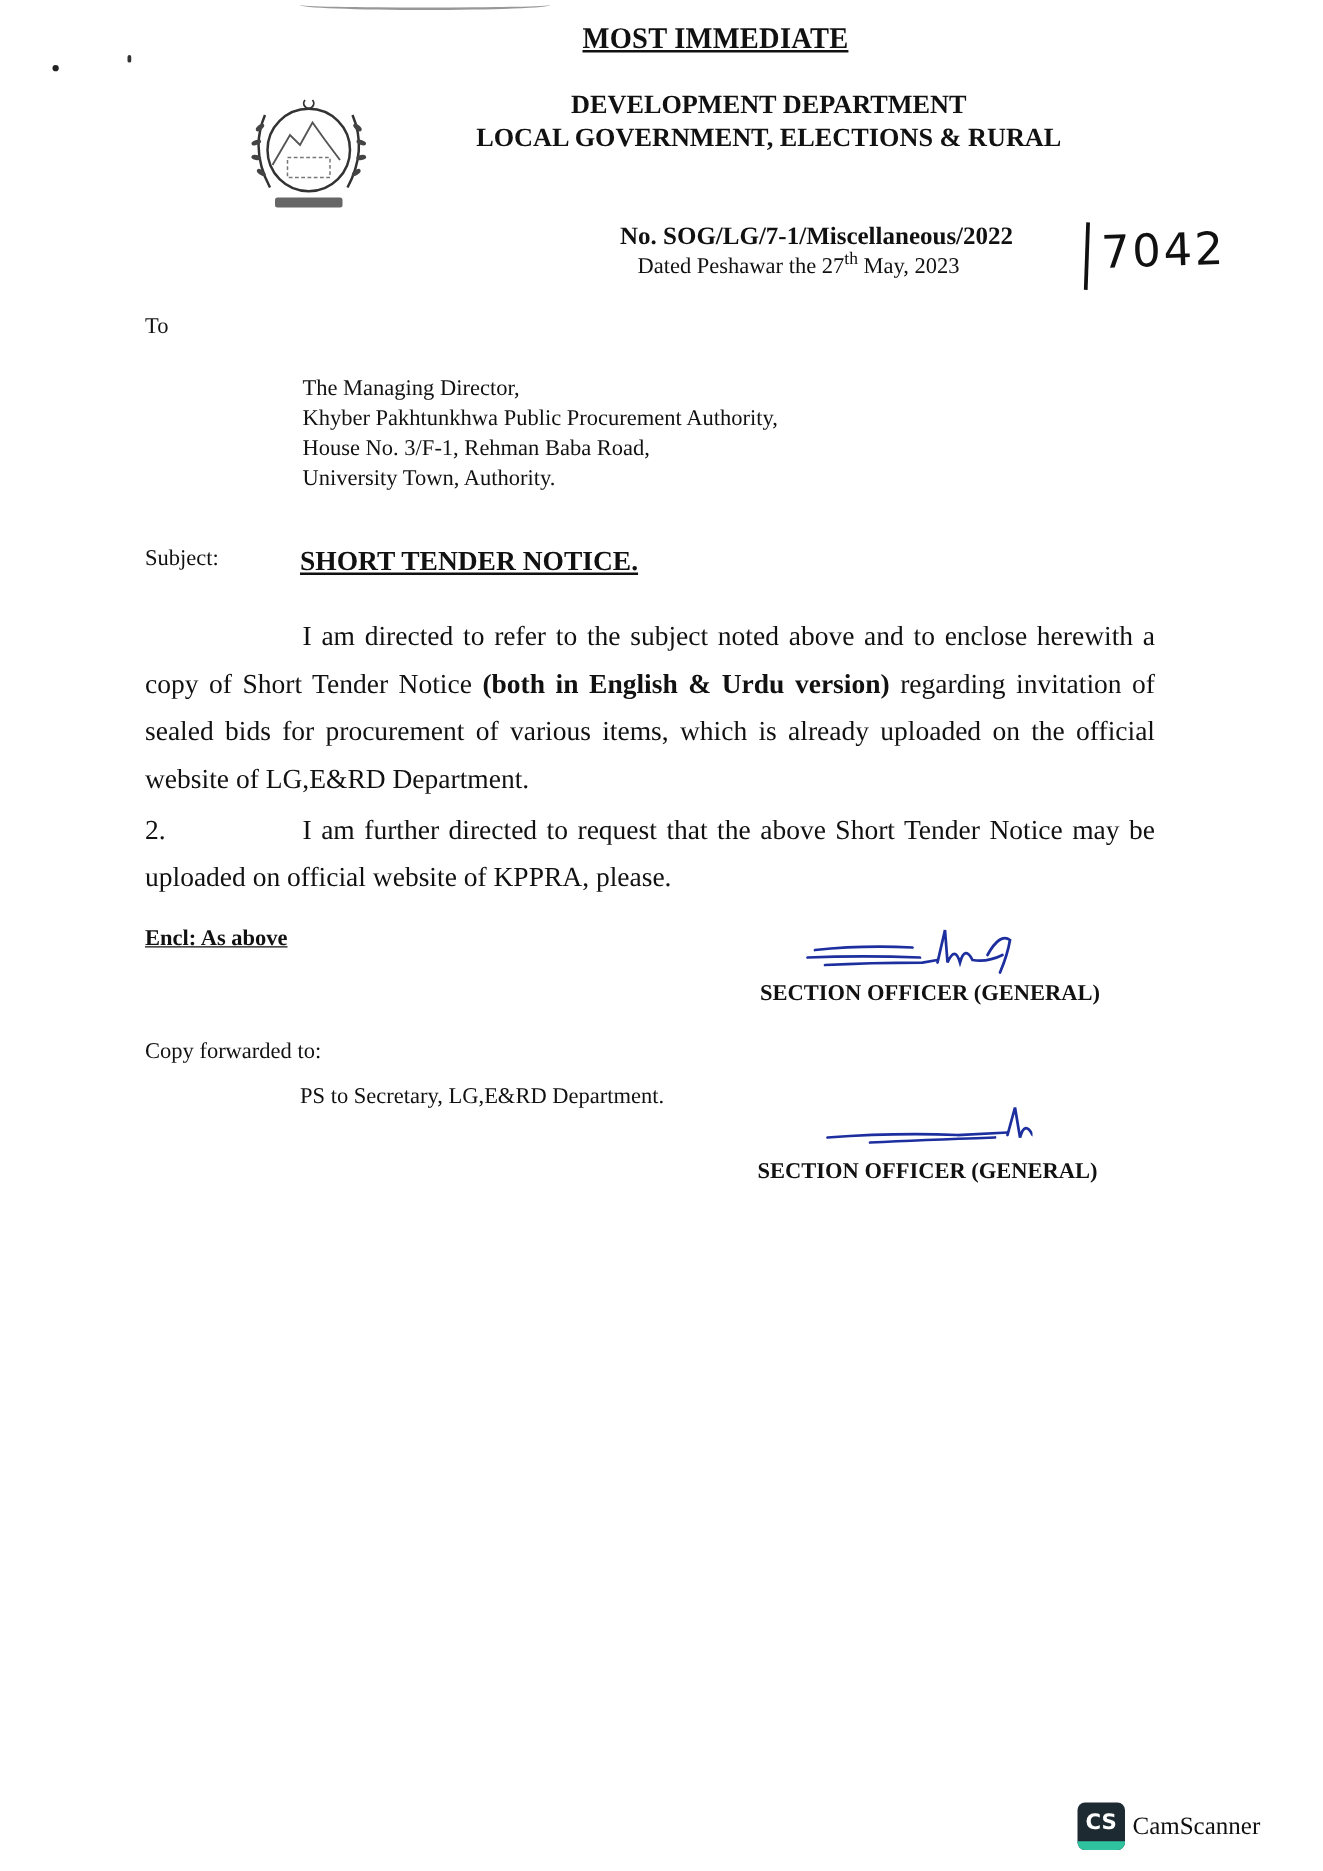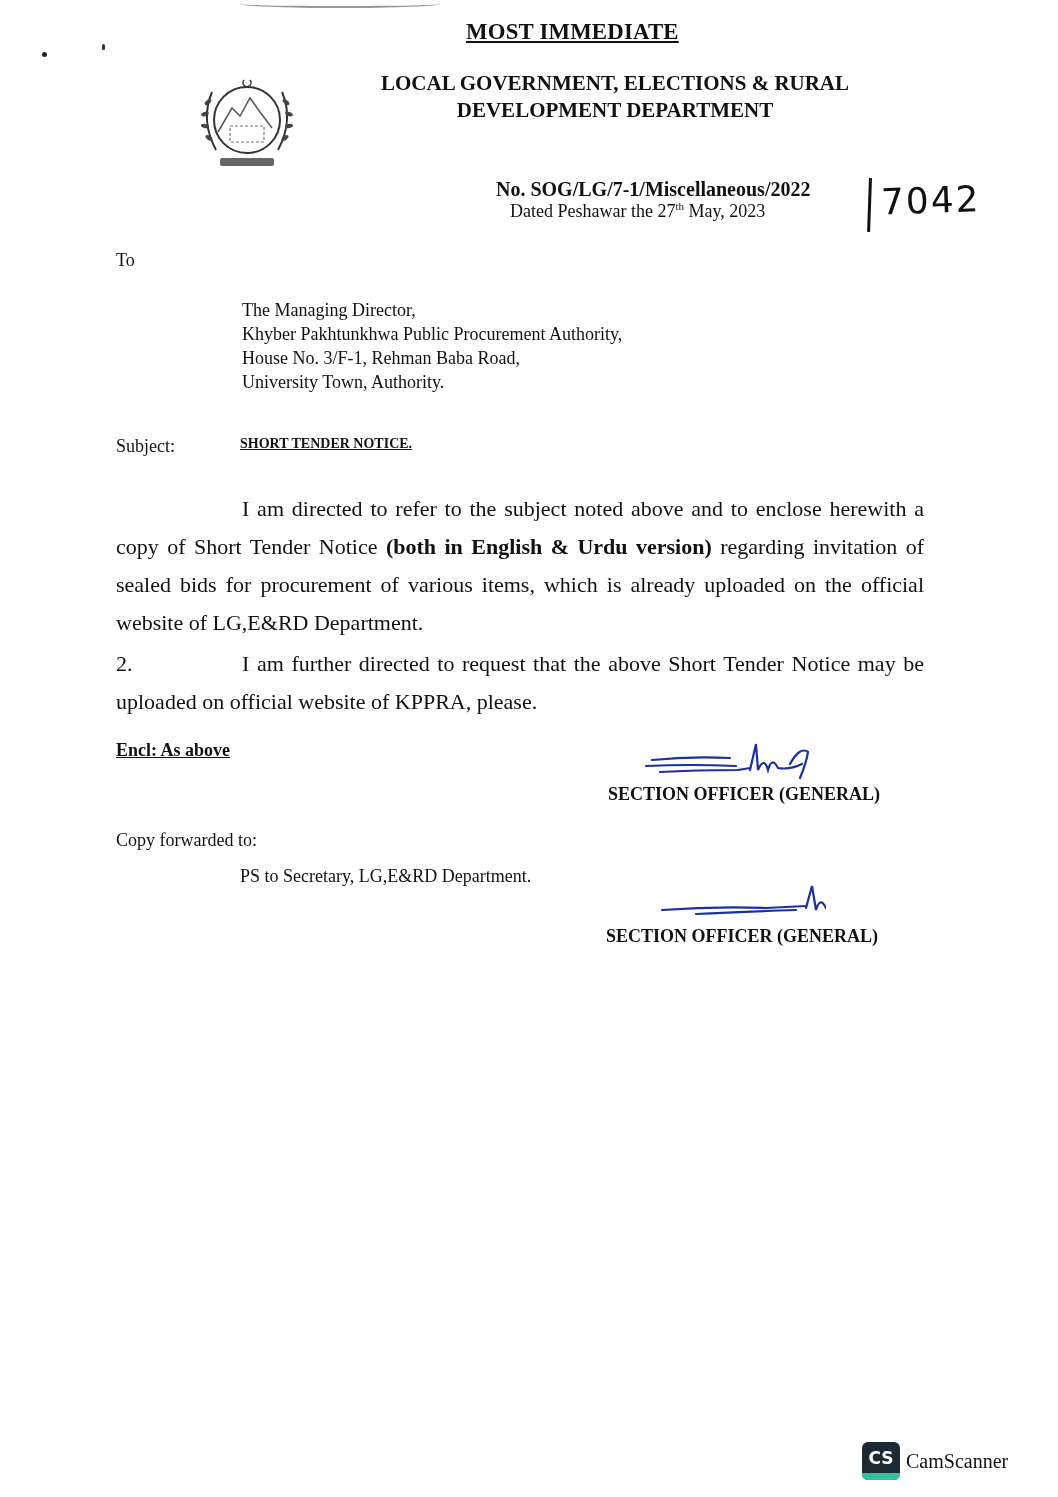--- a/index.html
+++ b/index.html
@@ -10,27 +10,27 @@
     .abs { position: absolute; }
     .topsmudge { left: 240px; top: 0; width: 200px; height: 6px; border-bottom: 2px solid #555; border-radius: 0 0 60% 60%; opacity: .6; }
     .dot1 { left: 42px; top: 52px; width: 5px; height: 5px; background: #222; border-radius: 50%; }
     .dot2 { left: 102px; top: 44px; width: 3px; height: 6px; background: #333; border-radius: 2px; }
     .most { left: 466px; top: 18px; font-size: 24px; font-weight: bold; text-decoration: underline; letter-spacing: 0.2px; transform: scaleX(0.95); transform-origin: left; }
     .emblem { left: 194px; top: 72px; width: 106px; height: 100px; }
     .hdr { left: 355px; top: 70px; width: 520px; text-align: center; font-weight: bold; font-size: 21px; line-height: 27px; }
     .hdr div { white-space: nowrap; }
     .refno { left: 496px; top: 178px; font-size: 20px; font-weight: bold; }
     .dated { left: 510px; top: 200px; font-size: 18px; }
-    .dated sup { font-size: 11px; margin-top: 23px; }
+    .dated sup { font-size: 14px; margin-top: 23px; }
     .hand { left: 868px; top: 176px; font-family: "DejaVu Sans", sans-serif; font-size: 36px; color: #111; letter-spacing: 2px; transform: rotate(-2deg); }
     .hand .bar { display: inline-block; width: 3px; height: 54px; background: #111; vertical-align: middle; margin-right: 10px; transform: rotate(4deg); }
     .to { left: 116px; top: 250px; font-size: 18px; }
     .addr { left: 242px; top: 298px; font-size: 18px; line-height: 24px; }
     .subjlbl { left: 116px; top: 436px; font-size: 18px; }
-    .subj { left: 240px; top: 436px; font-size: 14px; font-weight: bold; text-decoration: underline; }
+    .subj { left: 240px; top: 436px; font-size: 22px; font-weight: bold; text-decoration: underline; }
     .para { left: 116px; width: 808px; font-size: 22px; line-height: 38px; text-align: justify; }
     .p1 { top: 490px; text-indent: 126px; }
     .p2 { top: 645px; }
     .p2 .ind { display: inline-block; width: 126px; }
     .encl { left: 116px; top: 740px; font-size: 18px; font-weight: bold; text-decoration: underline; }
     .sig { width: 170px; height: 48px; }
     .sig1 { left: 640px; top: 734px; }
     .sig2 { left: 656px; top: 880px; }
     .so { font-size: 18px; font-weight: bold; }
     .so1 { left: 608px; top: 784px; }
@@ -67,22 +67,22 @@
     <ellipse cx="15" cy="66" rx="4" ry="2" transform="rotate(35 15 66)"></ellipse>
     <ellipse cx="92" cy="30" rx="4" ry="2" transform="rotate(40 92 30)"></ellipse>
     <ellipse cx="95" cy="42" rx="4" ry="2" transform="rotate(20 95 42)"></ellipse>
     <ellipse cx="95" cy="54" rx="4" ry="2" transform="rotate(-10 95 54)"></ellipse>
     <ellipse cx="91" cy="66" rx="4" ry="2" transform="rotate(-35 91 66)"></ellipse>
   </g>
   <rect x="26" y="86" width="54" height="8" rx="2" fill="#666"></rect>
 </svg>
 
 <div class="abs hdr">
+  <div>DEVELOPMENT DEPARTMENT</div>
   <div>LOCAL GOVERNMENT, ELECTIONS &amp; RURAL</div>
-  <div>DEVELOPMENT DEPARTMENT</div>
 </div>
 
 <div class="abs refno">No. SOG/LG/7-1/Miscellaneous/2022</div>
 <div class="abs dated"><span>Dated Peshawar the 27</span><sup>th</sup><span> May, 2023</span></div>
 <div class="abs hand"><span class="bar"></span><span>7042</span></div>
 
 <div class="abs to">To</div>
 <div class="abs addr">
   <div>The Managing Director,</div>
   <div>Khyber Pakhtunkhwa Public Procurement Authority,</div>

